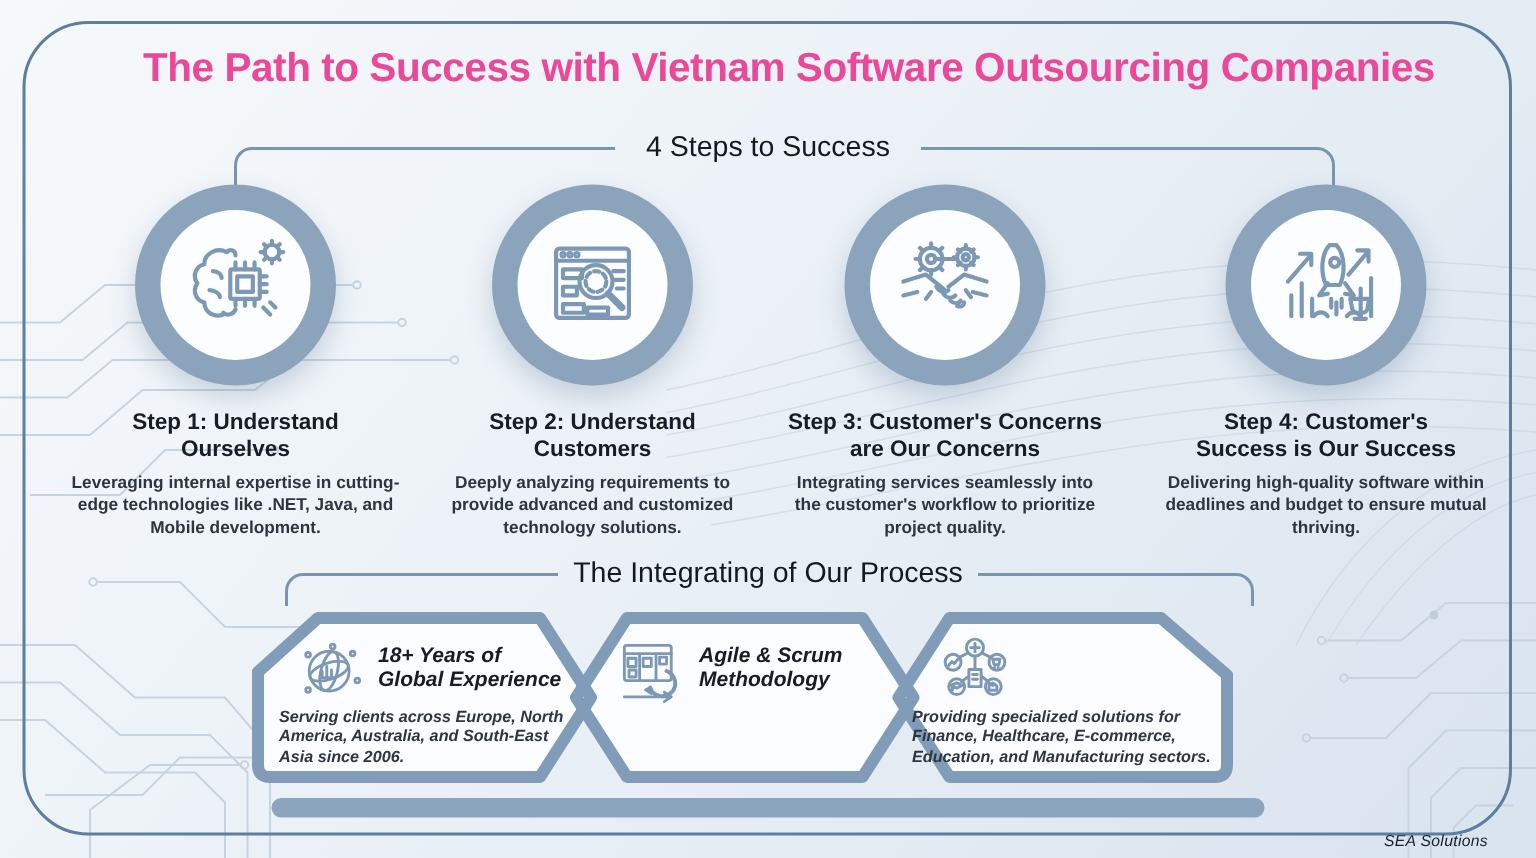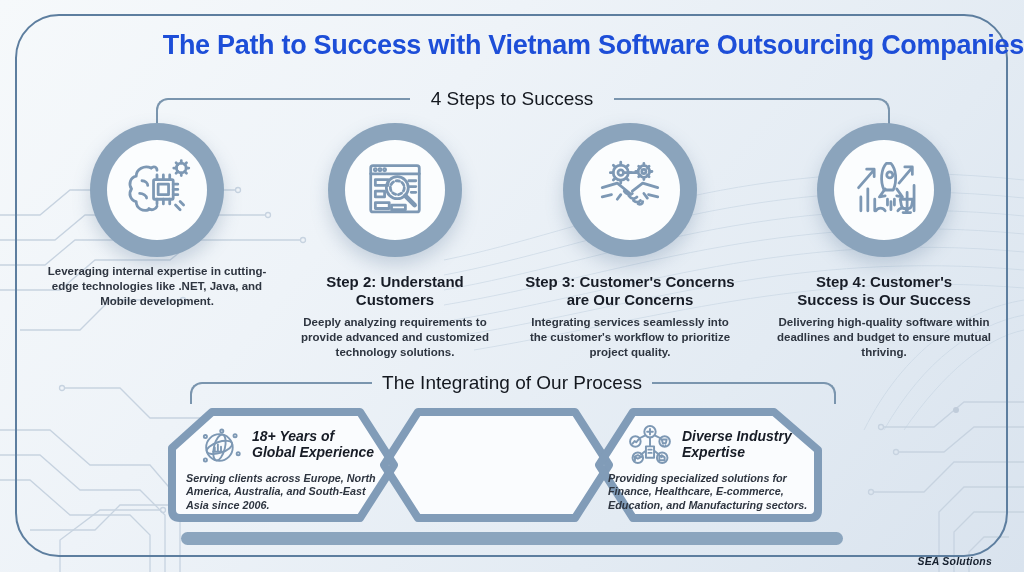--- a/index.html
+++ b/index.html
@@ -8,22 +8,22 @@
     font-family:"Liberation Sans", sans-serif;
     background:linear-gradient(130deg,#f6f9fb 0%,#eef3f8 35%,#e3ebf3 70%,#d9e3ee 100%);
     position:relative; overflow:hidden; color:#171c26;
   }
   .deco { position:absolute; pointer-events:none; }
   .frame {
     position:absolute; left:15px; top:14px; right:16px; bottom:15px;
     border:2px solid #5d7e9f; border-radius:44px;
   }
   .main-title {
-    position:absolute; top:30px; left:0; width:100%; text-align:right;
-    font-size:27px; letter-spacing:-0.3px; color:#1d4ed8; font-weight:600;padding-left:28px;
+    position:absolute; top:30px; left:0; width:100%; text-align:center;
+    font-size:27px; letter-spacing:-0.3px; color:#ec4899; font-weight:600;padding-left:28px;
   }
   .main-title .hl { font-weight:800; }
   .sec-heading {
     position:absolute; left:0; width:100%; text-align:center;
     font-size:19px; font-weight:400; color:#14181f;
   }
   .bracket { position:absolute; border-color:#7a95ae; }
   .bracket.bl { border-top:2.5px solid #7a95ae; border-left:2.5px solid #7a95ae; border-top-left-radius:12px; }
   .bracket.br { border-top:2.5px solid #7a95ae; border-right:2.5px solid #7a95ae; border-top-right-radius:12px; }
   .step-col { position:absolute; top:123px; width:236px; text-align:center; }
@@ -37,21 +37,21 @@
     display:flex; align-items:center; justify-content:center;
   }
   .step-title { margin-top:16px; font-size:15px; font-weight:800; line-height:1.18; color:#171c26; padding:0 4px; }
   .step-desc { margin-top:7px; font-size:11.5px; font-weight:600; line-height:1.3; color:#2e3540; padding:0 6px; }
   .icon-line { stroke:#7d98b4; fill:none; stroke-width:2.4; stroke-linecap:round; stroke-linejoin:round; }
   .found-wrap { position:absolute; left:164px; top:404px; width:662px; height:122px;font-style:italic; }
   .found-item { position:absolute; }
   .found-title { font-size:14px; font-weight:800; line-height:1.15; color:#171c26; text-align:left; }
   .found-desc { position:absolute; font-size:10.8px; font-weight:600; line-height:1.25; color:#2e3540; text-align:left; }
   .platform { position:absolute; left:181px; top:532px; width:662px; height:13px; border-radius:8px; background:#8ba5be; }
-  .logo { position:absolute; top:555px; right:32px; font-size:10.5px; font-weight:bold; font-style:italic; color:#16202e; letter-spacing:0.2px; }
+  .logo { position:absolute; top:555px; right:32px; font-size:10.5px; font-weight:normal; font-style:italic; color:#16202e; letter-spacing:0.2px; }
 </style>
 </head>
 <body>
 
 <svg class="deco" width="340" height="572" style="left:0;top:0" viewBox="0 0 340 572">
   <g stroke="#c7d3e0" stroke-width="1.3" fill="none">
     <path d="M0 215 H40 L70 190 H125 L150 165 H200"></path>
       <circle cx="203" cy="165" r="2.5"></circle>
     <path d="M0 240 H55 L85 215 H150 L175 190 H235"></path>
       <circle cx="238" cy="190" r="2.5"></circle>
@@ -122,20 +122,21 @@
       <path d="M19 24c3 0 5 2 5 4M17 35c3 0 6 2 6 4"></path>
       <rect x="29" y="23" width="17" height="17" rx="1"></rect>
       <rect x="33" y="27" width="9" height="9"></rect>
       <path d="M32 23v-4M37.5 23v-4M43 23v-4M32 44v-4M37.5 44v-4M43 44v-4M46 27h4M46 31.5h4M46 36h4"></path>
       <circle cx="53" cy="13" r="4.2"></circle>
       <path d="M53 6.5v2.3M53 17.2v2.3M46.5 13h2.3M57.2 13h2.3M48.5 8.5l1.6 1.6M55.9 15.9l1.6 1.6M57.5 8.5l-1.6 1.6M50.1 15.9l-1.6 1.6"></path>
       <path d="M48 45l4 4M52 42l3 3"></path>
     </svg>
   </div>
     </div>
+  <div class="step-title" style="width:170px;margin-left:33px">Step 1: Understand Ourselves</div>
   <div class="step-desc">Leveraging internal expertise in cutting-edge technologies like .NET, Java, and Mobile development.</div>
 </div>
 
 <div class="step-col" style="left:277px">
   <div class="step-circle">
       <div class="step-circle-inner">
     <svg width="74" height="74" viewBox="0 0 64 64" class="icon-line">
       <rect x="11" y="11" width="42" height="40" rx="2"></rect>
       <path d="M11 18h42"></path>
       <circle cx="15" cy="14.5" r="0.9"></circle>
@@ -226,37 +227,50 @@
       <circle cx="12" cy="16" r="2"></circle>
         <circle cx="50" cy="15" r="2"></circle>
         <circle cx="54" cy="38" r="2"></circle>
         <circle cx="12" cy="46" r="2"></circle>
         <circle cx="33" cy="9" r="2"></circle>
     </svg>
     <div class="found-title" style="margin-left:56px;margin-top:6px">18+ Years of Global Experience</div>
   </div>
   <div class="found-desc" style="left:22px;top:68px;width:196px">Serving clients across Europe, North America, Australia, and South-East Asia since 2006.</div>
 
+  <div class="found-item" style="left:246px;top:18px;width:180px">
+    <svg width="50" height="50" viewBox="0 0 64 64" class="icon-line" style="position:absolute;left:0;top:2">
+      <rect x="8" y="8" width="40" height="30" rx="2"></rect>
+      <path d="M8 15h40M21 15v23M35 15v23"></path>
+      <rect x="11" y="19" width="7" height="7"></rect>
+        <rect x="24" y="19" width="7" height="7"></rect>
+        <rect x="38" y="18" width="6" height="6"></rect>
+      <rect x="12" y="29" width="6" height="6"></rect>
+      <path d="M44 30a11 11 0 1 1-14 14" stroke-width="3.4"></path>
+      <path d="M30 44l-4 2 5 3z" fill="#7d98b4"></path>
+      <path d="M8 52h40l-6-4M48 52l-6 4"></path>
+    </svg>
+    <div class="found-title" style="margin-left:56px;margin-top:6px">Agile &amp; Scrum Methodology</div>
+  </div>
 
   <div class="found-item" style="left:460px;top:16px;width:186px">
     <svg width="52" height="52" viewBox="0 0 64 64" class="icon-line" style="position:absolute;left:0;top:2">
       <circle cx="32" cy="12" r="7"></circle>
         <path d="M32 8.5v7M28.5 12h7"></path>
       <circle cx="14" cy="24" r="6.5"></circle>
         <path d="M10.5 26.5l2.5-3 2 1.5 3-3.5"></path>
       <circle cx="50" cy="24" r="6.5"></circle>
         <path d="M46.5 21.5h6l-1 4.5h-3.8zM48 28.5h.1M51 28.5h.1"></path>
       <circle cx="17" cy="44" r="6.5"></circle>
         <path d="M12.5 43l4.5-2.2L21.5 43 17 45.2zM13.5 44v3"></path>
       <circle cx="47" cy="44" r="6.5"></circle>
         <path d="M43.5 47v-6l3 2.2V41l3.5 2.5V47z"></path>
       <rect x="27" y="30" width="10" height="14"></rect>
         <path d="M30 34h4M30 38h4"></path>
       <path d="M25 17l-6 3M39 17l6 3M21 40l5-4M43 40l-5-4M32 19v10"></path>
     </svg>
-    <div class="found-title" style="margin-left:58px;margin-top:8px">Diverse Industry Expertise</div>
   </div>
   <div class="found-desc" style="left:444px;top:68px;width:206px">Providing specialized solutions for Finance, Healthcare, E-commerce, Education, and Manufacturing sectors.</div>
 </div>
 
 <div class="platform"></div>
 
 <div class="logo">SEA Solutions</div>
 
 </body></html>

